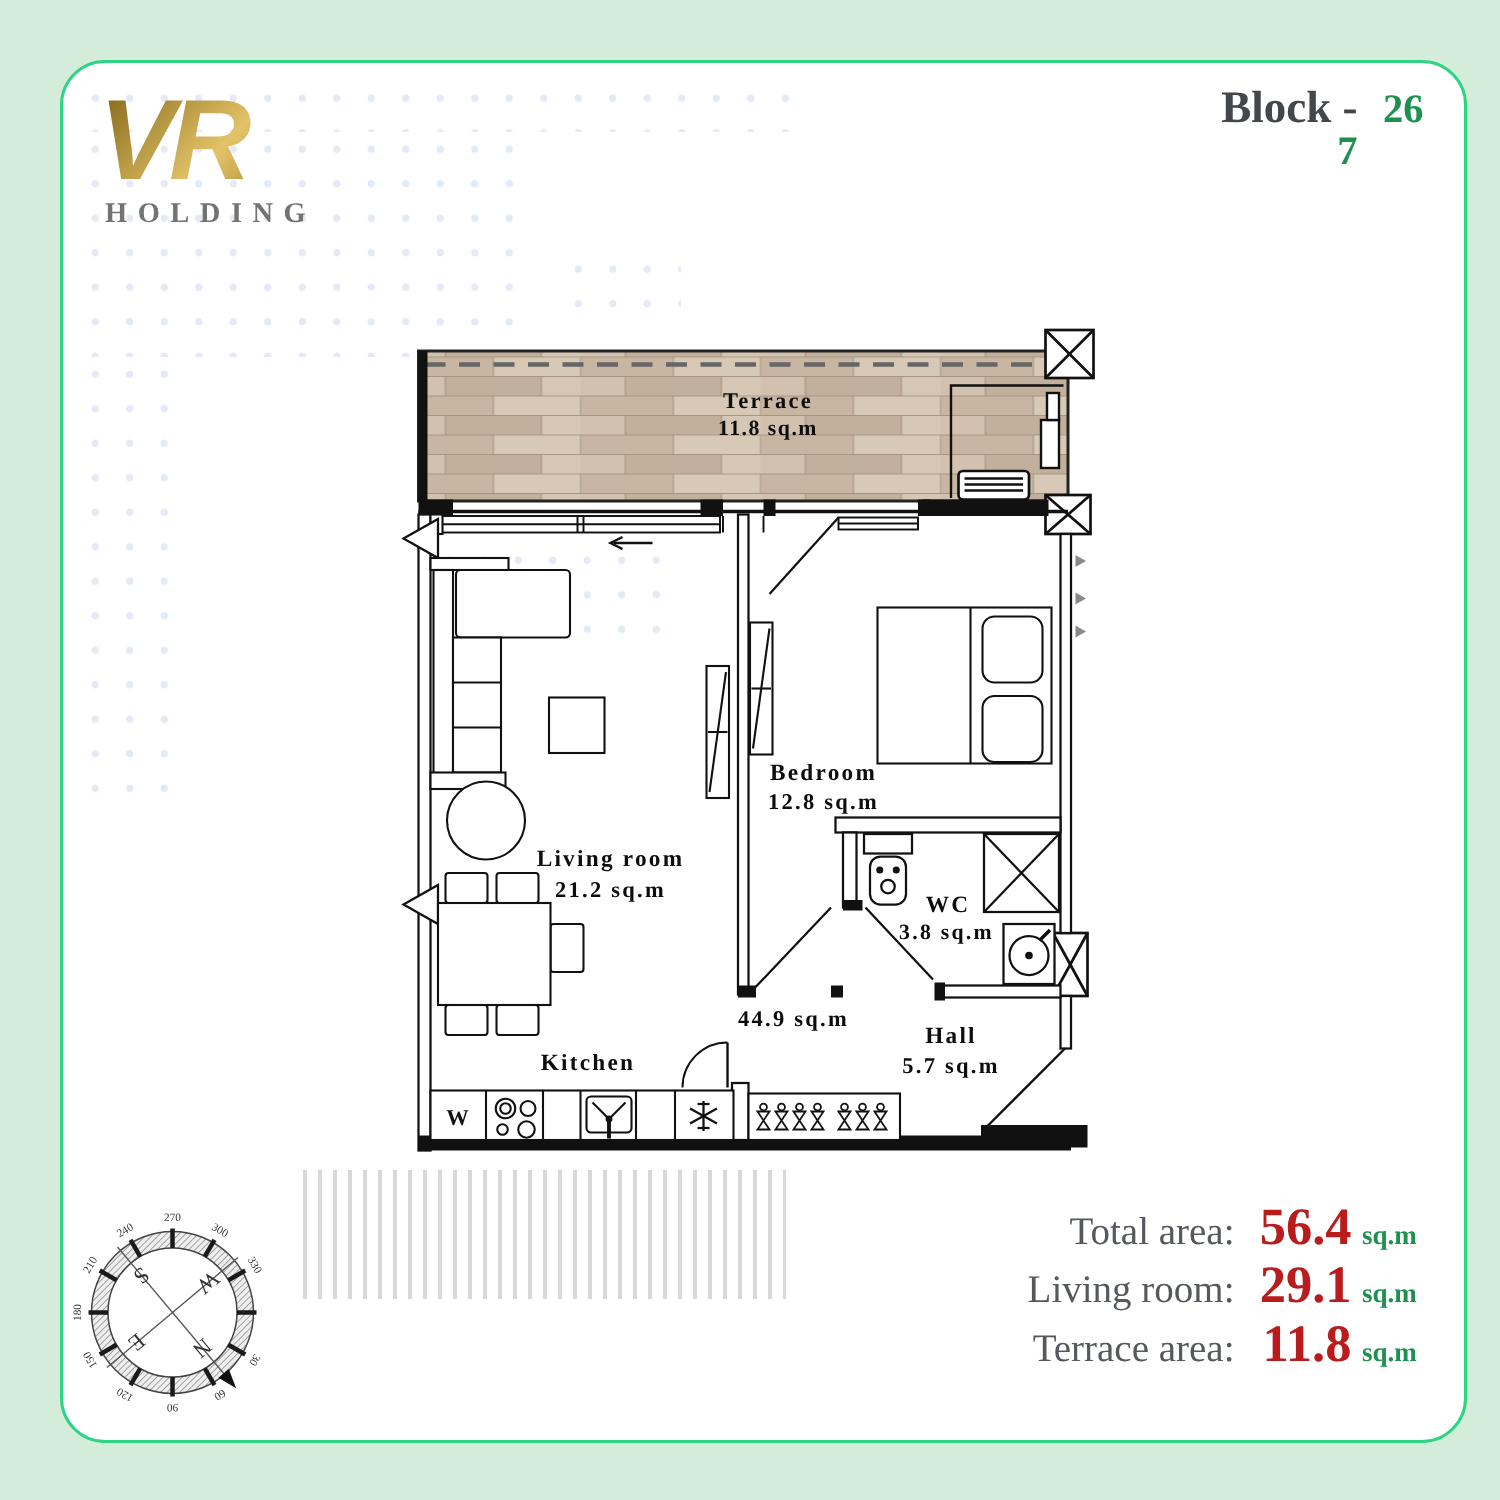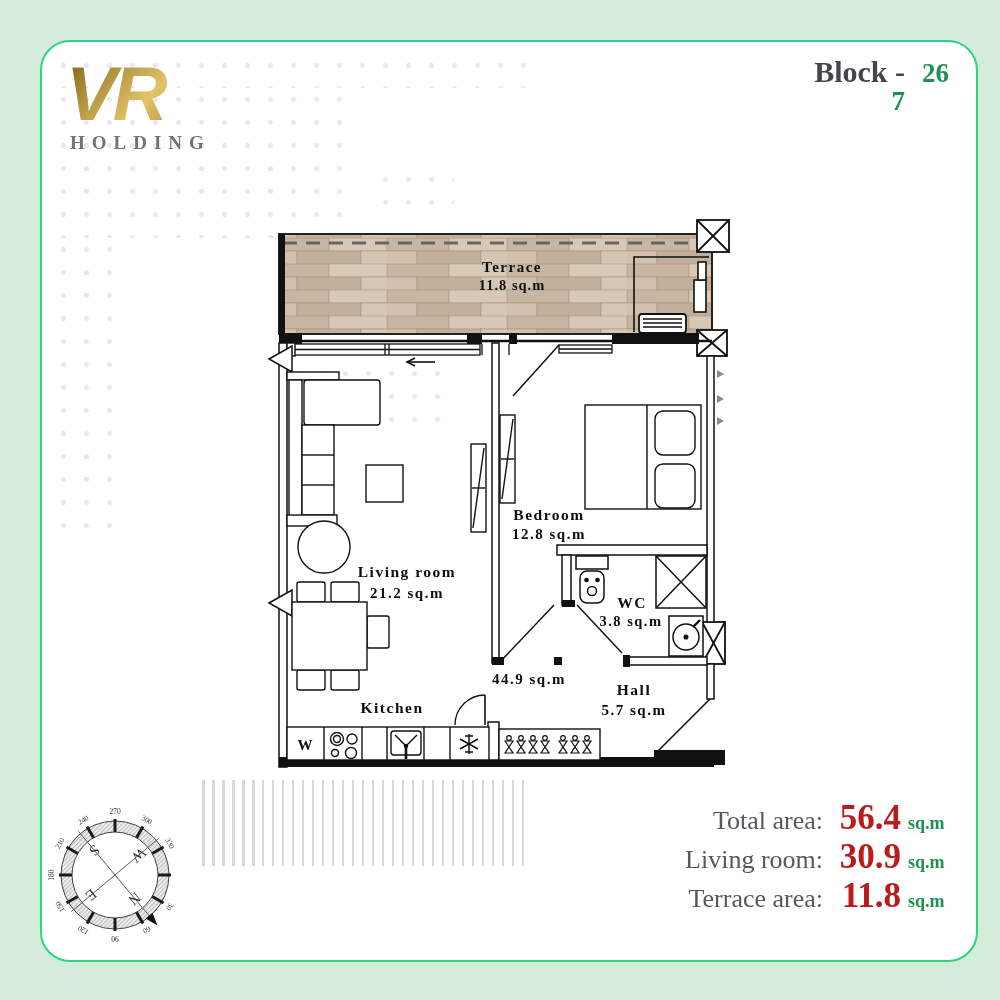--- a/index.html
+++ b/index.html
@@ -366,21 +366,21 @@
     </svg>
 
     <div class="areas">
       <div class="area-row">
         <span class="area-label">Total area:</span>
         <span class="area-value">56.4</span>
         <span class="area-unit">sq.m</span>
       </div>
       <div class="area-row">
         <span class="area-label">Living room:</span>
-        <span class="area-value">30.9</span>
+        <span class="area-value">29.1</span>
         <span class="area-unit">sq.m</span>
       </div>
       <div class="area-row">
         <span class="area-label">Terrace area:</span>
         <span class="area-value">11.8</span>
         <span class="area-unit">sq.m</span>
       </div>
     </div>
 
   </div>

